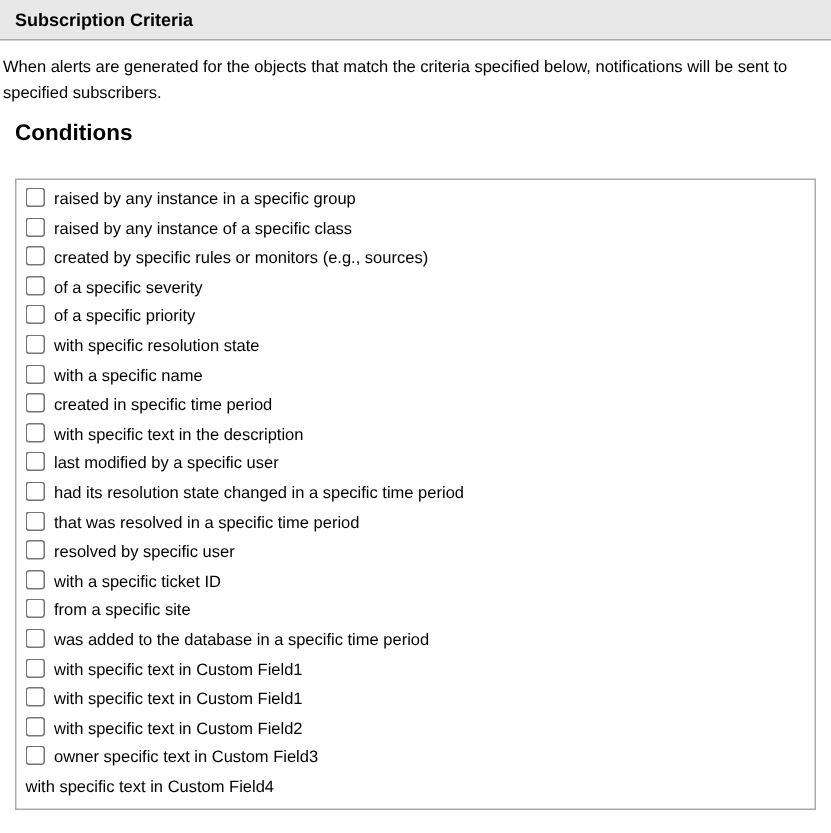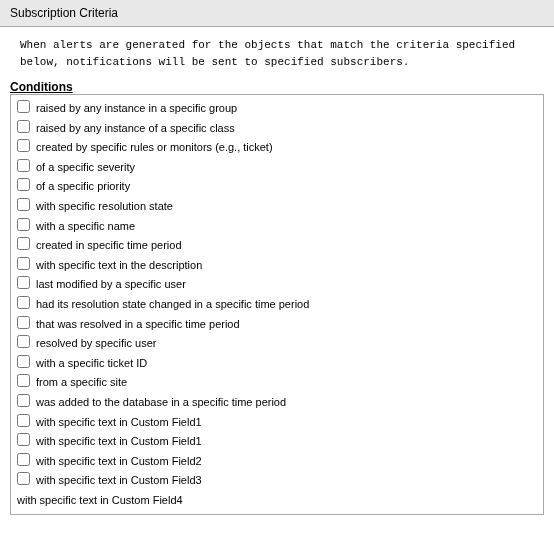--- a/index.html
+++ b/index.html
@@ -12,38 +12,36 @@
       min-height: 555px;
       font-family: Arial, sans-serif;
       font-size: 12px;
       color: #000;
       background: #fff;
     }
     .page-header {
       background: #e8e8e8;
       border-bottom: 1px solid #aaa;
       padding: 6px 10px;
-      font-weight: normal;
+      font-weight: bold;
       font-size: 12px;
     }
     .description {
-      padding: 10px 20px;
+      padding: 10px 2px;
       font-size: 11px;
       line-height: 1.5;
       color: #000;
-      font-family: Liberation Mono, monospace;
     }
     .conditions-section {
       margin: 0 10px 10px 10px;
     }
     .conditions-label {
-      font-size: 12px;
+      font-size: 15px;
       font-weight: bold;
-      margin-bottom: 0;
-      text-decoration: underline;
+      margin-bottom: 22px;
     }
     .conditions-box {
       border: 1px solid #aaa;
       background: #fff;
       padding: 4px 6px;
     }
     .condition-item {
       display: flex;
       align-items: flex-start;
       padding: 1px 0;
@@ -76,21 +74,21 @@
   <div class="condition-item">
         <input type="checkbox" style="">
         <label>raised by any instance in a specific group</label>
       </div>
       <div class="condition-item">
         <input type="checkbox" style="">
         <label>raised by any instance of a specific class</label>
       </div>
       <div class="condition-item">
         <input type="checkbox" style="">
-        <label>created by specific rules or monitors (e.g., ticket)</label>
+        <label>created by specific rules or monitors (e.g., sources)</label>
       </div>
       <div class="condition-item">
         <input type="checkbox" style="">
         <label>of a specific severity</label>
       </div>
       <div class="condition-item">
         <input type="checkbox" style="">
         <label>of a specific priority</label>
       </div>
       <div class="condition-item">
@@ -144,19 +142,19 @@
       <div class="condition-item">
         <input type="checkbox" style="">
         <label>with specific text in Custom Field1</label>
       </div>
       <div class="condition-item">
         <input type="checkbox" style="">
         <label>with specific text in Custom Field2</label>
       </div>
       <div class="condition-item">
         <input type="checkbox" style="">
-        <label>with specific text in Custom Field3</label>
+        <label>owner specific text in Custom Field3</label>
       </div>
       <div class="condition-item">
         <label>with specific text in Custom Field4</label>
       </div>
     </div>
 </div>
 
 </body></html>

